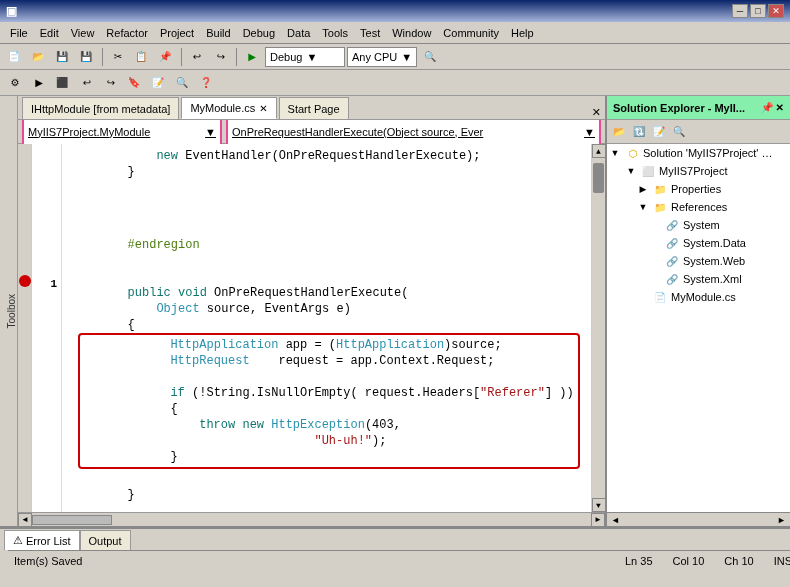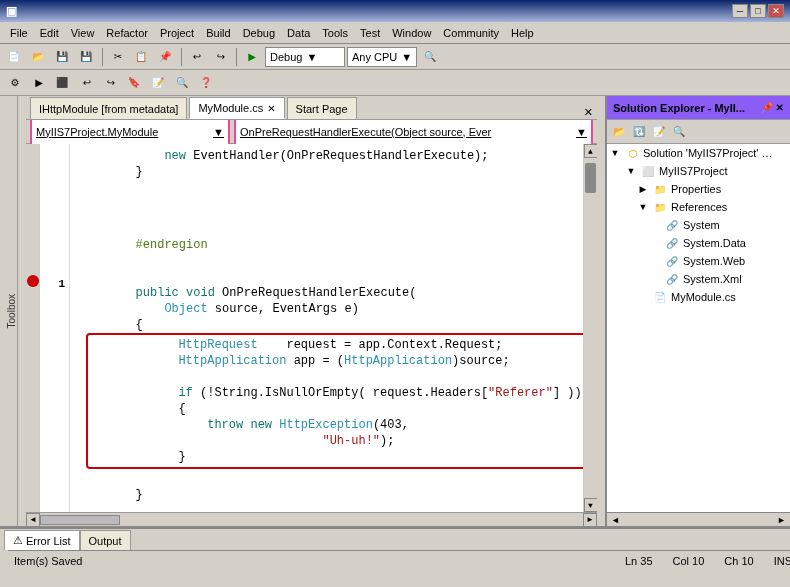--- a/index.html
+++ b/index.html
@@ -70,21 +70,20 @@
       padding: 0 4px;
       border-bottom: 1px solid #999;
       gap: 2px;
     }
 
     
     .main-area {
       display: flex;
       height: calc(587px - 22px - 22px - 26px - 26px - 26px - 42px);
       background: #d4d0c8;
-      gap: 8px;
     }
 
     
     .left-sidebar {
       width: 18px;
       background: #d4d0c8;
       border-right: 1px solid #999;
       display: flex;
       flex-direction: column;
       align-items: center;
@@ -192,21 +191,21 @@
     .pp { color: #4d7c0f; margin-top: 41px; }
 
     
     .solution-explorer {
       width: 185px;
       display: flex;
       flex-direction: column;
       border-left: 2px solid #888;
     }
     .se-header {
-      background: #8b5cf6;
+      background: #86efac;
       height: 24px;
       display: flex;
       align-items: center;
       padding: 0 6px;
       font-size: 11px;
       font-weight: bold;
       border-bottom: 1px solid #999;
       justify-content: space-between;
     }
     .se-toolbar {
@@ -433,22 +432,22 @@
         <div class="code-line">        }</div>
         <div class="code-line"></div>
         <div class="code-line pp">        #endregion</div>
         <div class="code-line"></div>
         <div class="code-line"></div>
         <div class="code-line">        <span class="kw">public</span> <span class="kw">void</span> OnPreRequestHandlerExecute(</div>
         <div class="code-line">            <span class="kw2">Object</span> source, EventArgs e)</div>
         <div class="code-line">        {</div>
         
         <div style="border: 2px solid #cc0000; border-radius:4px; margin: 0 0 2px 8px; padding: 2px 4px; display:inline-block; min-width: 480px;">
+          <div class="code-line">            <span class="kw2">HttpApplication</span> app = (<span class="kw2">HttpApplication</span>)source;</div>
           <div class="code-line">            <span class="kw2">HttpRequest</span>    request = app.Context.Request;</div>
-          <div class="code-line">            <span class="kw2">HttpApplication</span> app = (<span class="kw2">HttpApplication</span>)source;</div>
           <div class="code-line"></div>
           <div class="code-line">            <span class="kw">if</span> (!String.IsNullOrEmpty( request.Headers[<span class="str">"Referer"</span>] ))</div>
           <div class="code-line">            {</div>
           <div class="code-line">                <span class="kw">throw</span> <span class="kw">new</span> <span class="kw2">HttpException</span>(403,</div>
           <div class="code-line">                                <span class="str">"Uh-uh!"</span>);</div>
           <div class="code-line">            }</div>
         </div>
         <div class="code-line"></div>
         <div class="code-line">        }</div>
         <div class="code-line"></div>

